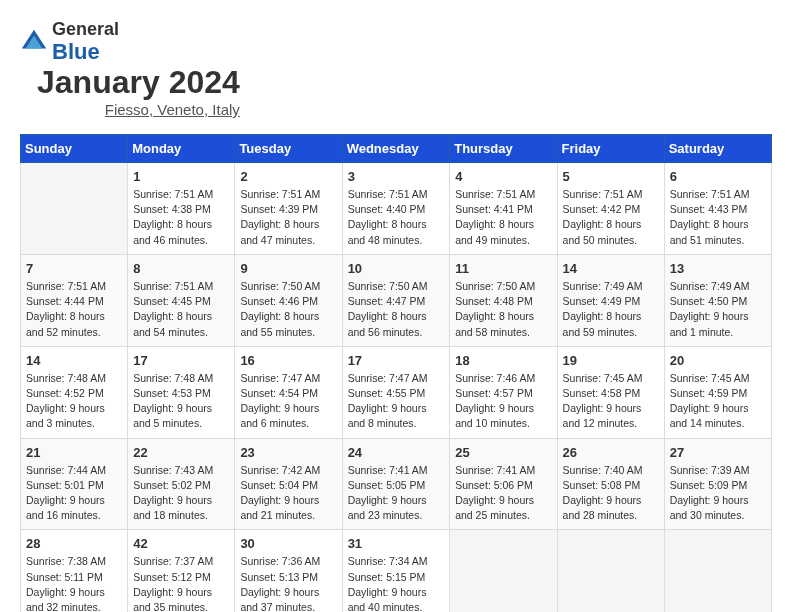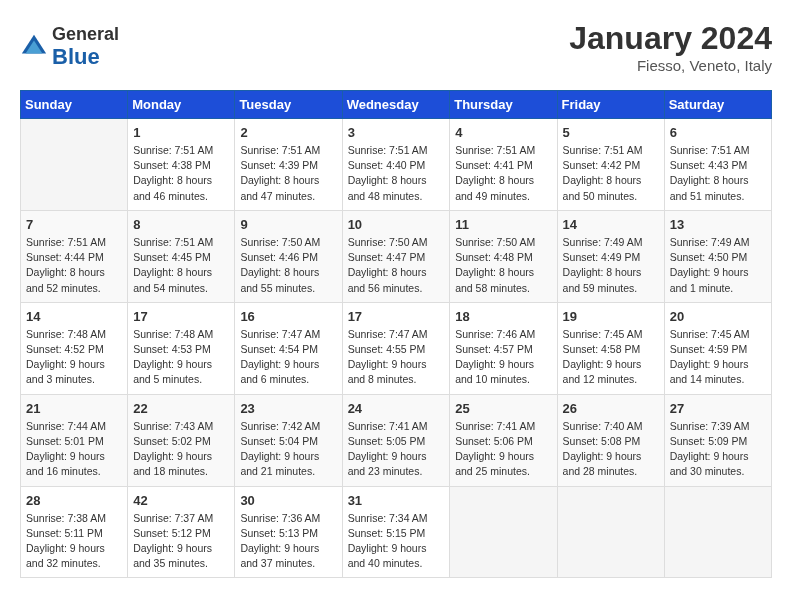--- a/index.html
+++ b/index.html
@@ -6,22 +6,23 @@
     body {
       font-family: Arial, sans-serif;
       background: #fff;
       width: 792px;
       min-height: 612px;
       padding: 20px;
     }
     .header {
       display: flex;
       justify-content: space-between;
-      align-items: center;
+      align-items: flex-start;
       margin-bottom: 16px;
+      flex-direction: column;
     }
     .logo {
       display: flex;
       align-items: center;
       gap: 4px;
     }
     .logo-text {
       display: flex;
       flex-direction: column;
       line-height: 1.1;
@@ -45,20 +46,21 @@
     }
     .cal-title {
       font-size: 32px;
       font-weight: bold;
       color: #333;
       margin-left: 17px;
     }
     .cal-subtitle {
       font-size: 15px;
       color: #555;
+      text-decoration: underline;
     }
     table {
       width: 100%;
       border-collapse: collapse;
       font-size: 11px;
     }
     thead tr th {
       background: #1d4ed8;
       color: #fff;
       padding: 6px 4px;

